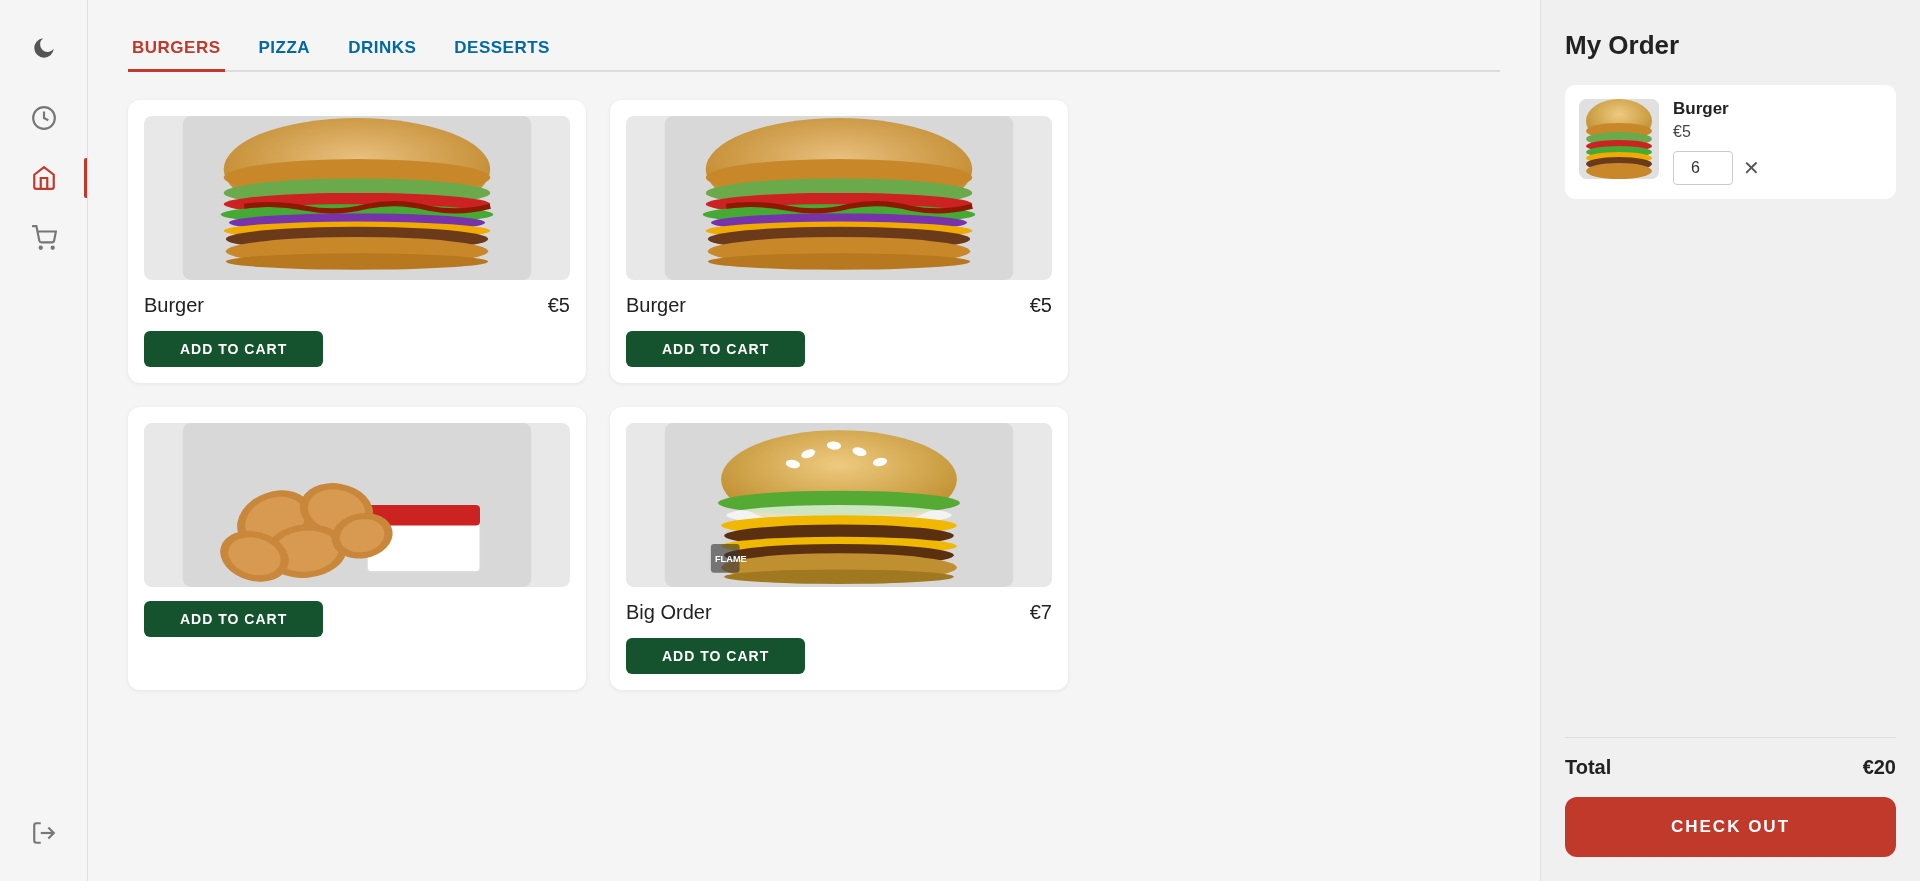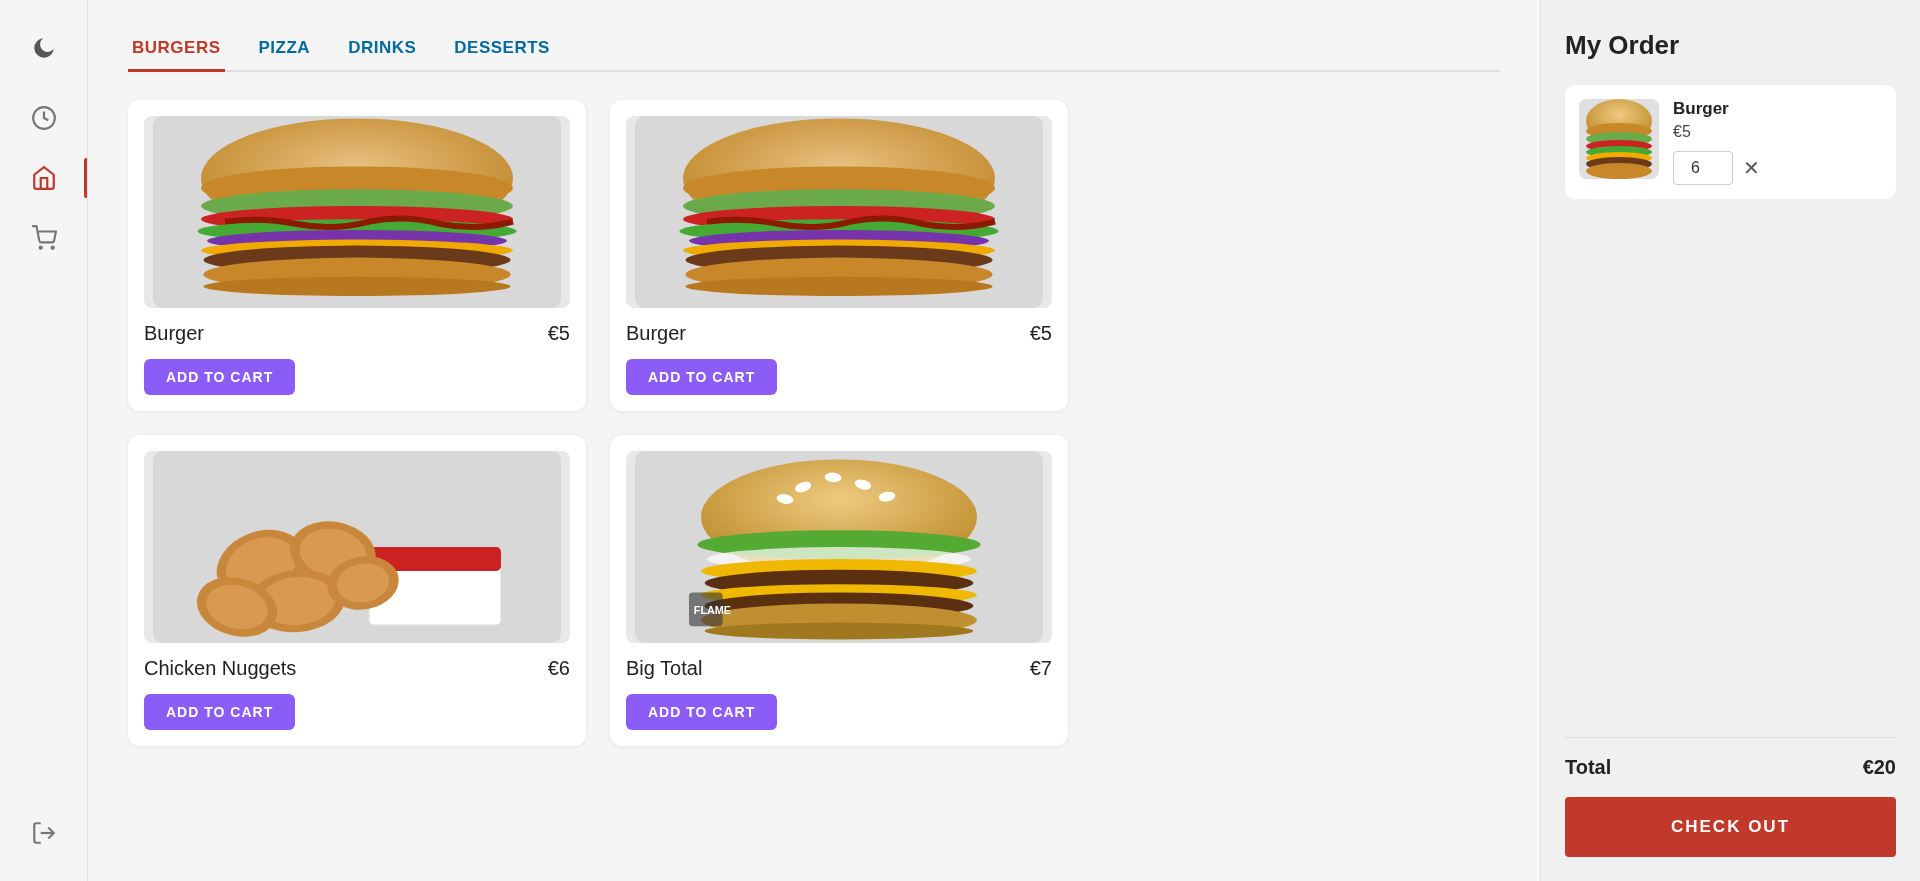--- a/index.html
+++ b/index.html
@@ -104,21 +104,21 @@
       max-width: 940px;
     }
     .product-card {
       background: #fff;
       border-radius: 12px;
       padding: 16px;
       box-shadow: 0 1px 4px rgba(0,0,0,0.07);
     }
     .product-image {
       width: 100%;
-      height: 192px;
+      height: 164px;
       border-radius: 8px;
       background: #e8e8e8;
       margin-bottom: 14px;
       overflow: hidden;
       display: flex;
       align-items: center;
       justify-content: center;
     }
     .product-image svg {
       width: 100%;
@@ -134,25 +134,25 @@
       font-size: 20px;
       font-weight: 500;
       color: #222;
     }
     .product-price {
       font-size: 20px;
       font-weight: 500;
       color: #222;
     }
     .add-to-cart-btn {
-      background: #8b5cf6;
+      background: #14532d;
       color: #fff;
       border: none;
       border-radius: 6px;
-      padding: 10px 22px;
+      padding: 10px 36px;
       font-size: 14px;
       font-weight: 700;
       letter-spacing: 1px;
       cursor: pointer;
       text-transform: uppercase;
     }
 
     
     .order-panel {
       width: 380px;
@@ -244,21 +244,21 @@
     }
     .order-total-value {
       font-size: 20px;
       font-weight: 700;
       color: #222;
     }
     .checkout-btn {
       background: #c0392b;
       color: #fff;
       border: none;
-      border-radius: 4px;
+      border-radius: 12px;
       width: 100%;
       padding: 20px;
       font-size: 17px;
       font-weight: 700;
       letter-spacing: 2px;
       cursor: pointer;
       text-transform: uppercase;
       margin-top: 0;
       margin-bottom: 24px;
     }
@@ -400,24 +400,20 @@
           <ellipse cx="150" cy="85" rx="36" ry="26" fill="#c8873a" transform="rotate(10,150,85)"></ellipse>
           <ellipse cx="150" cy="85" rx="28" ry="20" fill="#d89a50" transform="rotate(10,150,85)"></ellipse>
           <ellipse cx="120" cy="125" rx="40" ry="26" fill="#c8873a" transform="rotate(-5,120,125)"></ellipse>
           <ellipse cx="120" cy="125" rx="32" ry="20" fill="#d89a50" transform="rotate(-5,120,125)"></ellipse>
           <ellipse cx="70" cy="130" rx="34" ry="24" fill="#c8873a" transform="rotate(15,70,130)"></ellipse>
           <ellipse cx="70" cy="130" rx="26" ry="18" fill="#d89a50" transform="rotate(15,70,130)"></ellipse>
           <ellipse cx="175" cy="110" rx="30" ry="22" fill="#c8873a" transform="rotate(-10,175,110)"></ellipse>
           <ellipse cx="175" cy="110" rx="22" ry="16" fill="#d89a50" transform="rotate(-10,175,110)"></ellipse>
         </svg>
       </div>
-      <div class="product-info">
-        <span class="product-name">Chicken Nuggets</span>
-        <span class="product-price">€6</span>
-      </div>
       <button class="add-to-cart-btn">ADD TO CART</button>
     </div>
 
     <div class="product-card">
       <div class="product-image">
         <svg viewBox="0 0 340 160" xmlns="http://www.w3.org/2000/svg">
           <defs>
             <radialGradient id="bunTopBK" cx="50%" cy="35%" r="60%">
               <stop offset="0%" stop-color="#eeca80"></stop>
               <stop offset="100%" stop-color="#c09030"></stop>
@@ -447,21 +443,21 @@
           <ellipse cx="170" cy="129" rx="112" ry="11" fill="#5a3010"></ellipse>
 
           <ellipse cx="170" cy="141" rx="115" ry="14" fill="#c09030"></ellipse>
           <ellipse cx="170" cy="150" rx="112" ry="7" fill="#a07820"></ellipse>
 
           <rect x="45" y="118" width="28" height="28" rx="3" fill="#333" opacity="0.6"></rect>
           <text x="49" y="136" font-size="9" fill="#fff" font-weight="bold">FLAME</text>
         </svg>
       </div>
       <div class="product-info">
-        <span class="product-name">Big Total</span>
+        <span class="product-name">Big Order</span>
         <span class="product-price">€7</span>
       </div>
       <button class="add-to-cart-btn">ADD TO CART</button>
     </div>
 
   </div>
 </main>
 
 <aside class="order-panel">
   <h2 class="order-title">My Order</h2>

